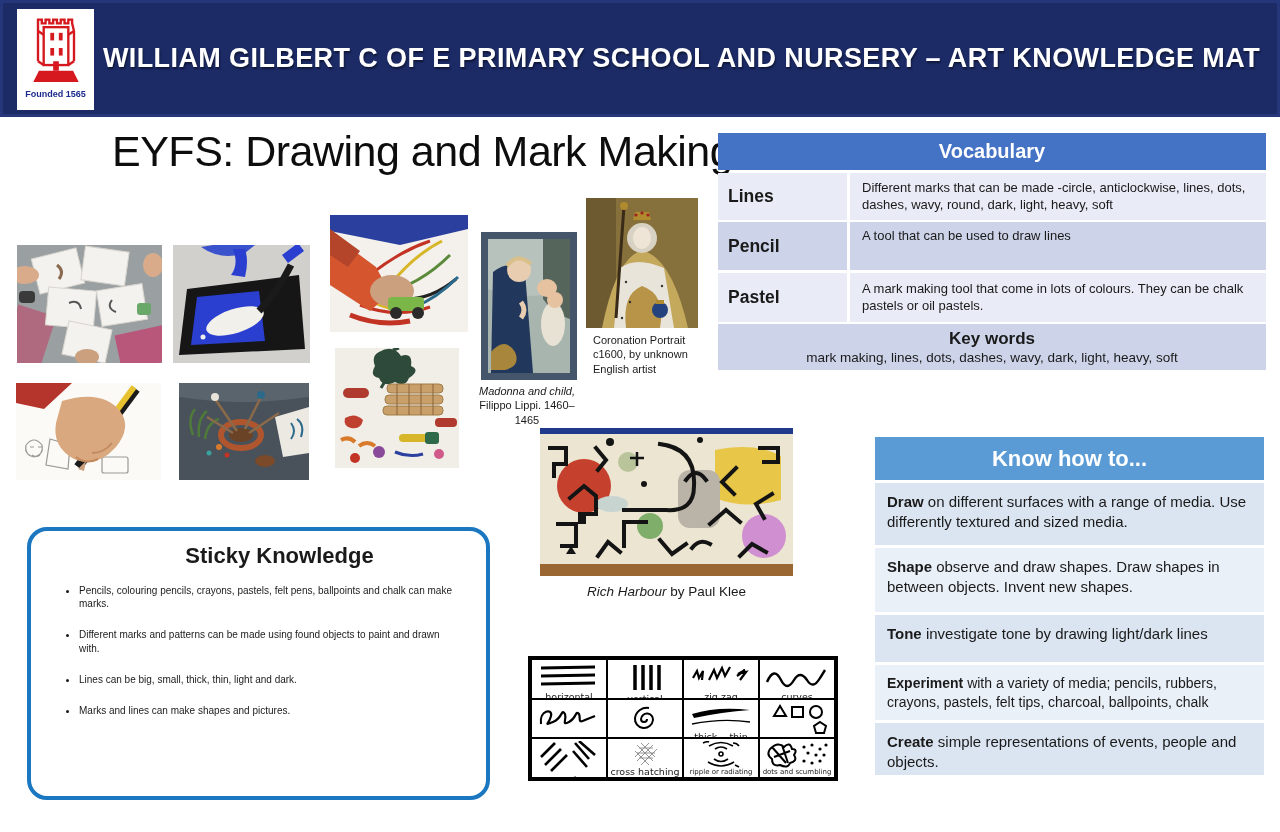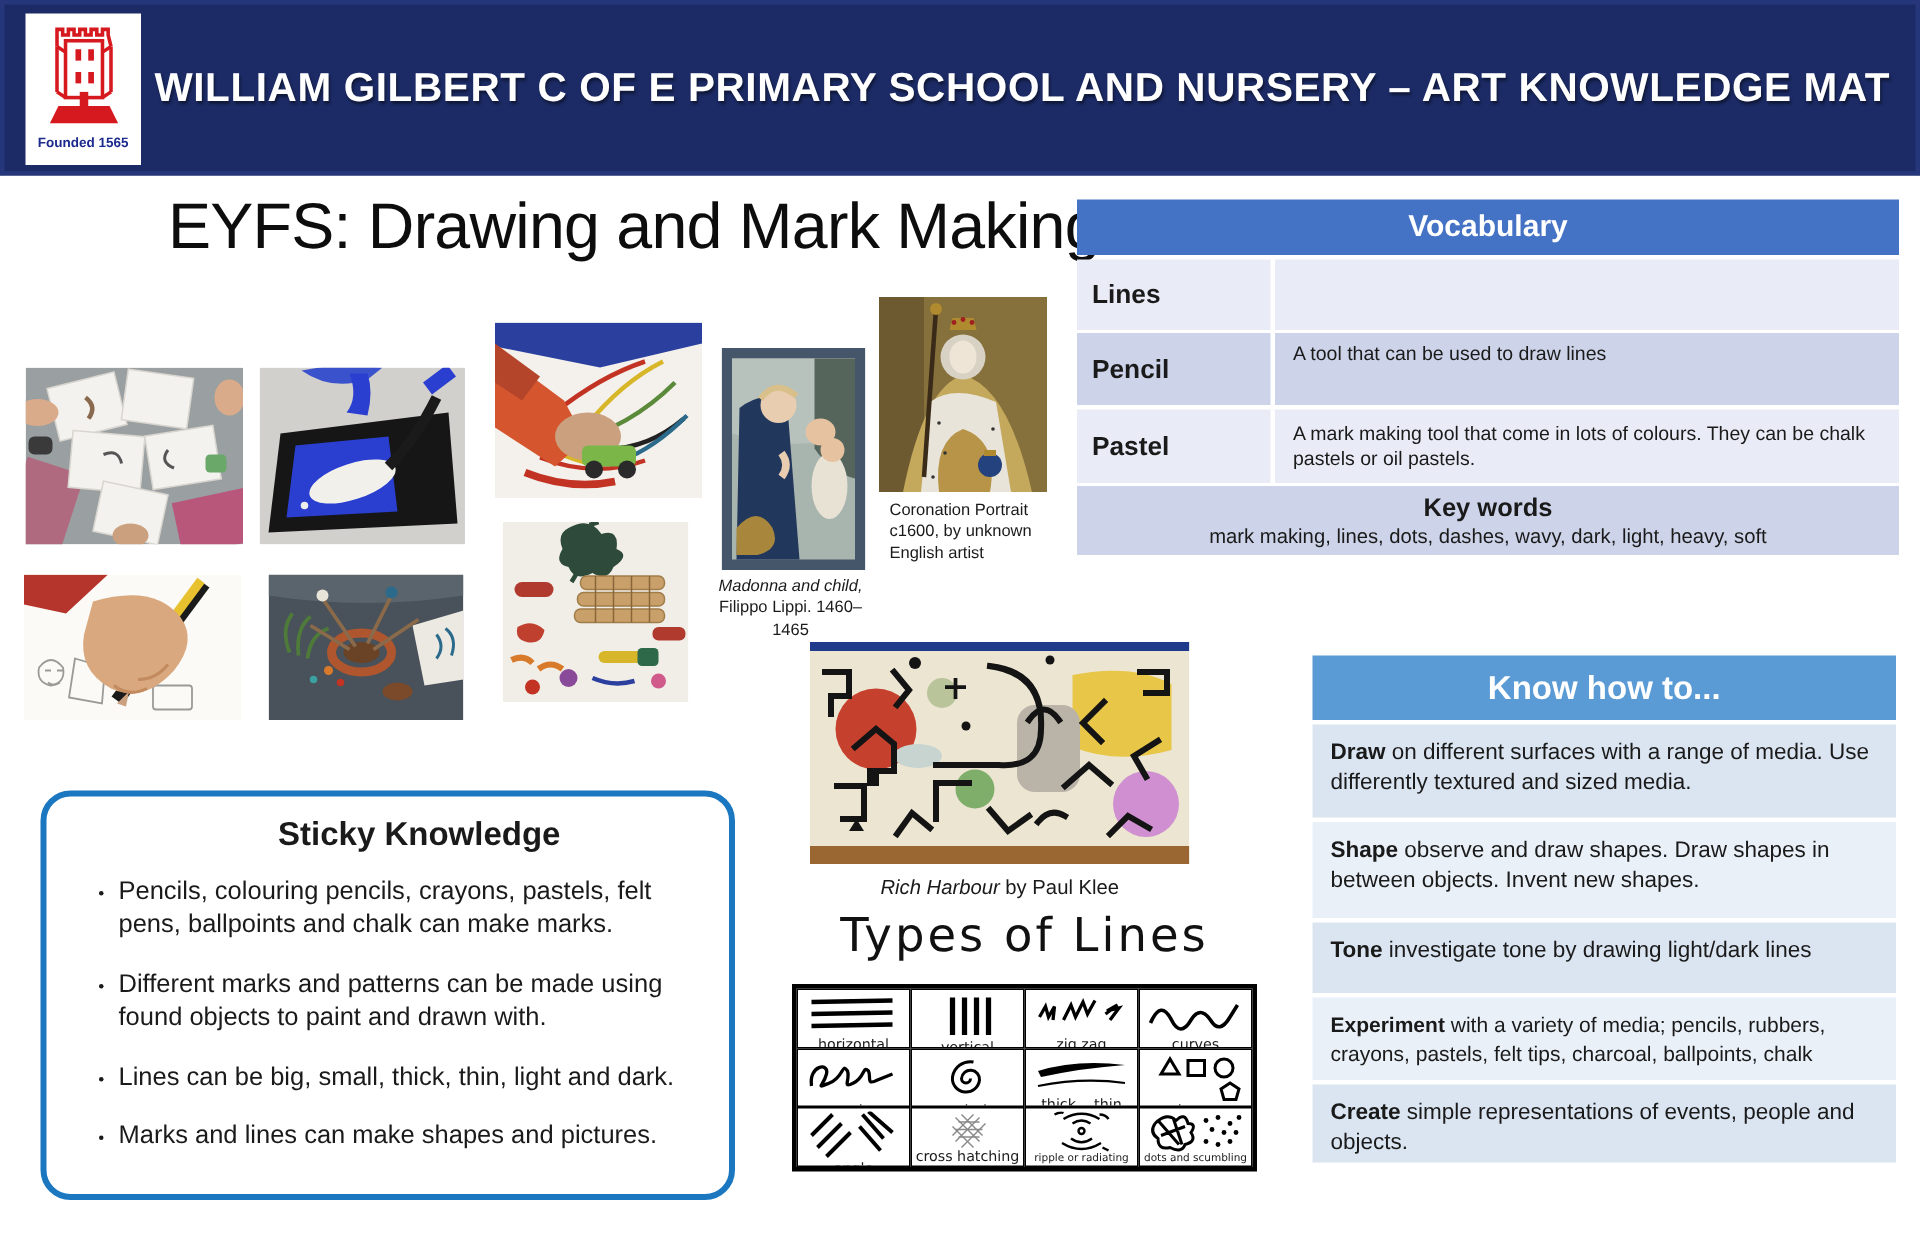--- a/index.html
+++ b/index.html
@@ -23,21 +23,21 @@
 
   .caption{position:absolute;font-size:11px;line-height:1.3;color:#1a1a1a;}
   .cap-center{text-align:center;}
   .italic{font-style:italic;}
 
   
   .sticky{position:absolute;left:27px;top:527px;width:463px;height:273px;background:#fff;
           border:4px solid #1b77c0;border-radius:20px;box-sizing:border-box;}
   .sticky-title{text-align:center;font-size:22px;font-weight:700;margin-top:12px;padding-left:42px;}
   .sticky ul{margin:14px 0 0 0;padding:0 26px 0 48px;}
-  .sticky li{font-size:17px;line-height:1.32;margin-bottom:17px;}
+  .sticky li{font-size:10px;line-height:1.32;margin-bottom:17px;}
   .sticky li::marker{font-size:11px;}
 
   
   .klee-caption{position:absolute;left:540px;top:584px;width:253px;text-align:center;font-size:13.5px;}
   .tol-title{position:absolute;left:522px;top:606px;width:322px;text-align:center;font-size:31px;
              font-family:"DejaVu Sans",sans-serif;letter-spacing:2px;color:#111;}
   .tol-table{position:absolute;left:528px;top:656px;width:310px;height:125px;border:3px solid #000;
              box-sizing:border-box;display:grid;grid-template-columns:repeat(4,1fr);grid-template-rows:repeat(3,1fr);background:#fff;}
   .tol-cell{border:1.5px solid #000;display:flex;flex-direction:column;align-items:center;justify-content:space-between;
             padding:2px 1px 1px 1px;overflow:hidden;}
@@ -344,21 +344,20 @@
   <div class="sticky">
     <div class="sticky-title">Sticky Knowledge</div>
     <ul>
       <li>Pencils, colouring pencils, crayons, pastels, felt pens, ballpoints and chalk can make marks.</li>
       <li>Different marks and patterns can be made using found objects to paint and drawn with.</li>
       <li>Lines can be big, small, thick, thin, light and dark.</li>
       <li>Marks and lines can make shapes and pictures.</li>
     </ul>
   </div>
 
-  <div class="tol-title">Types of Lines</div>
 
   <div class="tol-table">
     <div class="tol-cell">
       <svg width="64" height="30" viewBox="0 0 64 30">
           <g stroke="#000" stroke-width="3">
             <line x1="4" y1="6" x2="58" y2="5"></line>
             <line x1="4" y1="14" x2="58" y2="13"></line>
             <line x1="4" y1="22" x2="58" y2="21"></line>
           </g>
         </svg>
@@ -480,20 +479,21 @@
           </g>
         </svg>
       <span class="tol-label small">dots and scumbling</span>
     </div>
   </div>
 
   <div class="vocab">
     <div class="vocab-header">Vocabulary</div>
     <div class="vocab-row light r1">
       <div class="vocab-term">Lines</div>
+      <div class="vocab-def">Different marks that can be made -circle, anticlockwise, lines, dots, dashes, wavy, round, dark, light, heavy, soft</div>
     </div>
     <div class="vocab-row dark r2">
       <div class="vocab-term">Pencil</div>
       <div class="vocab-def" style="align-items:flex-start;">A tool that can be used to draw lines</div>
     </div>
     <div class="vocab-row light r3">
       <div class="vocab-term">Pastel</div>
       <div class="vocab-def">A mark making tool that come in lots of colours. They can be chalk pastels or oil pastels.</div>
     </div>
     <div class="vocab-keywords">

